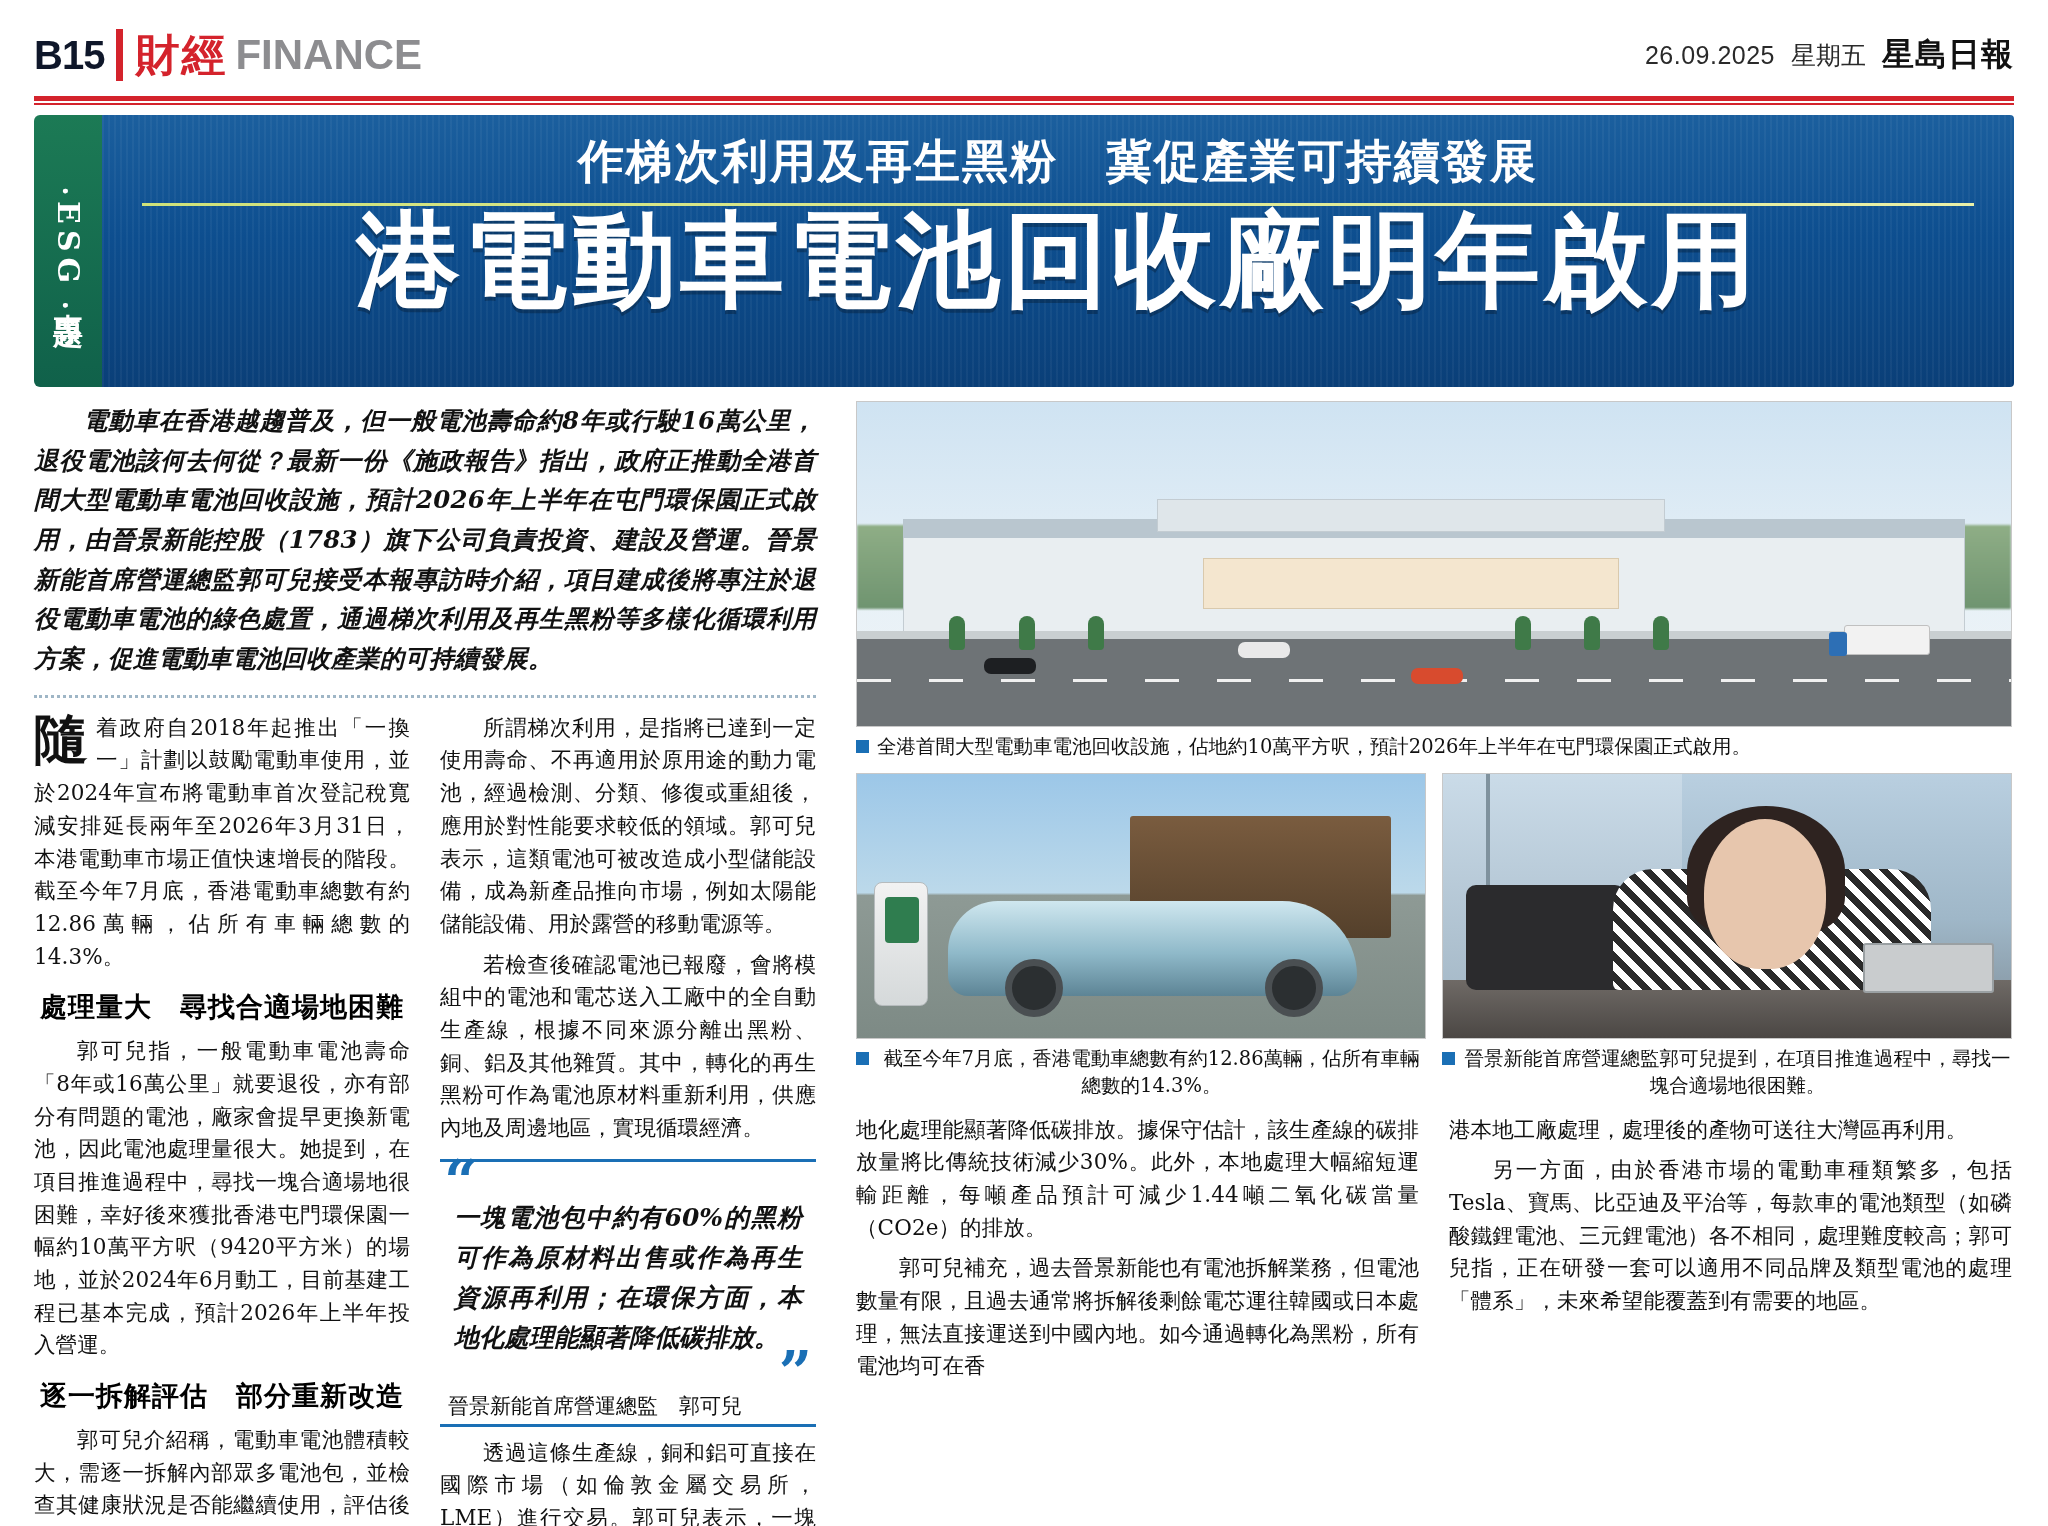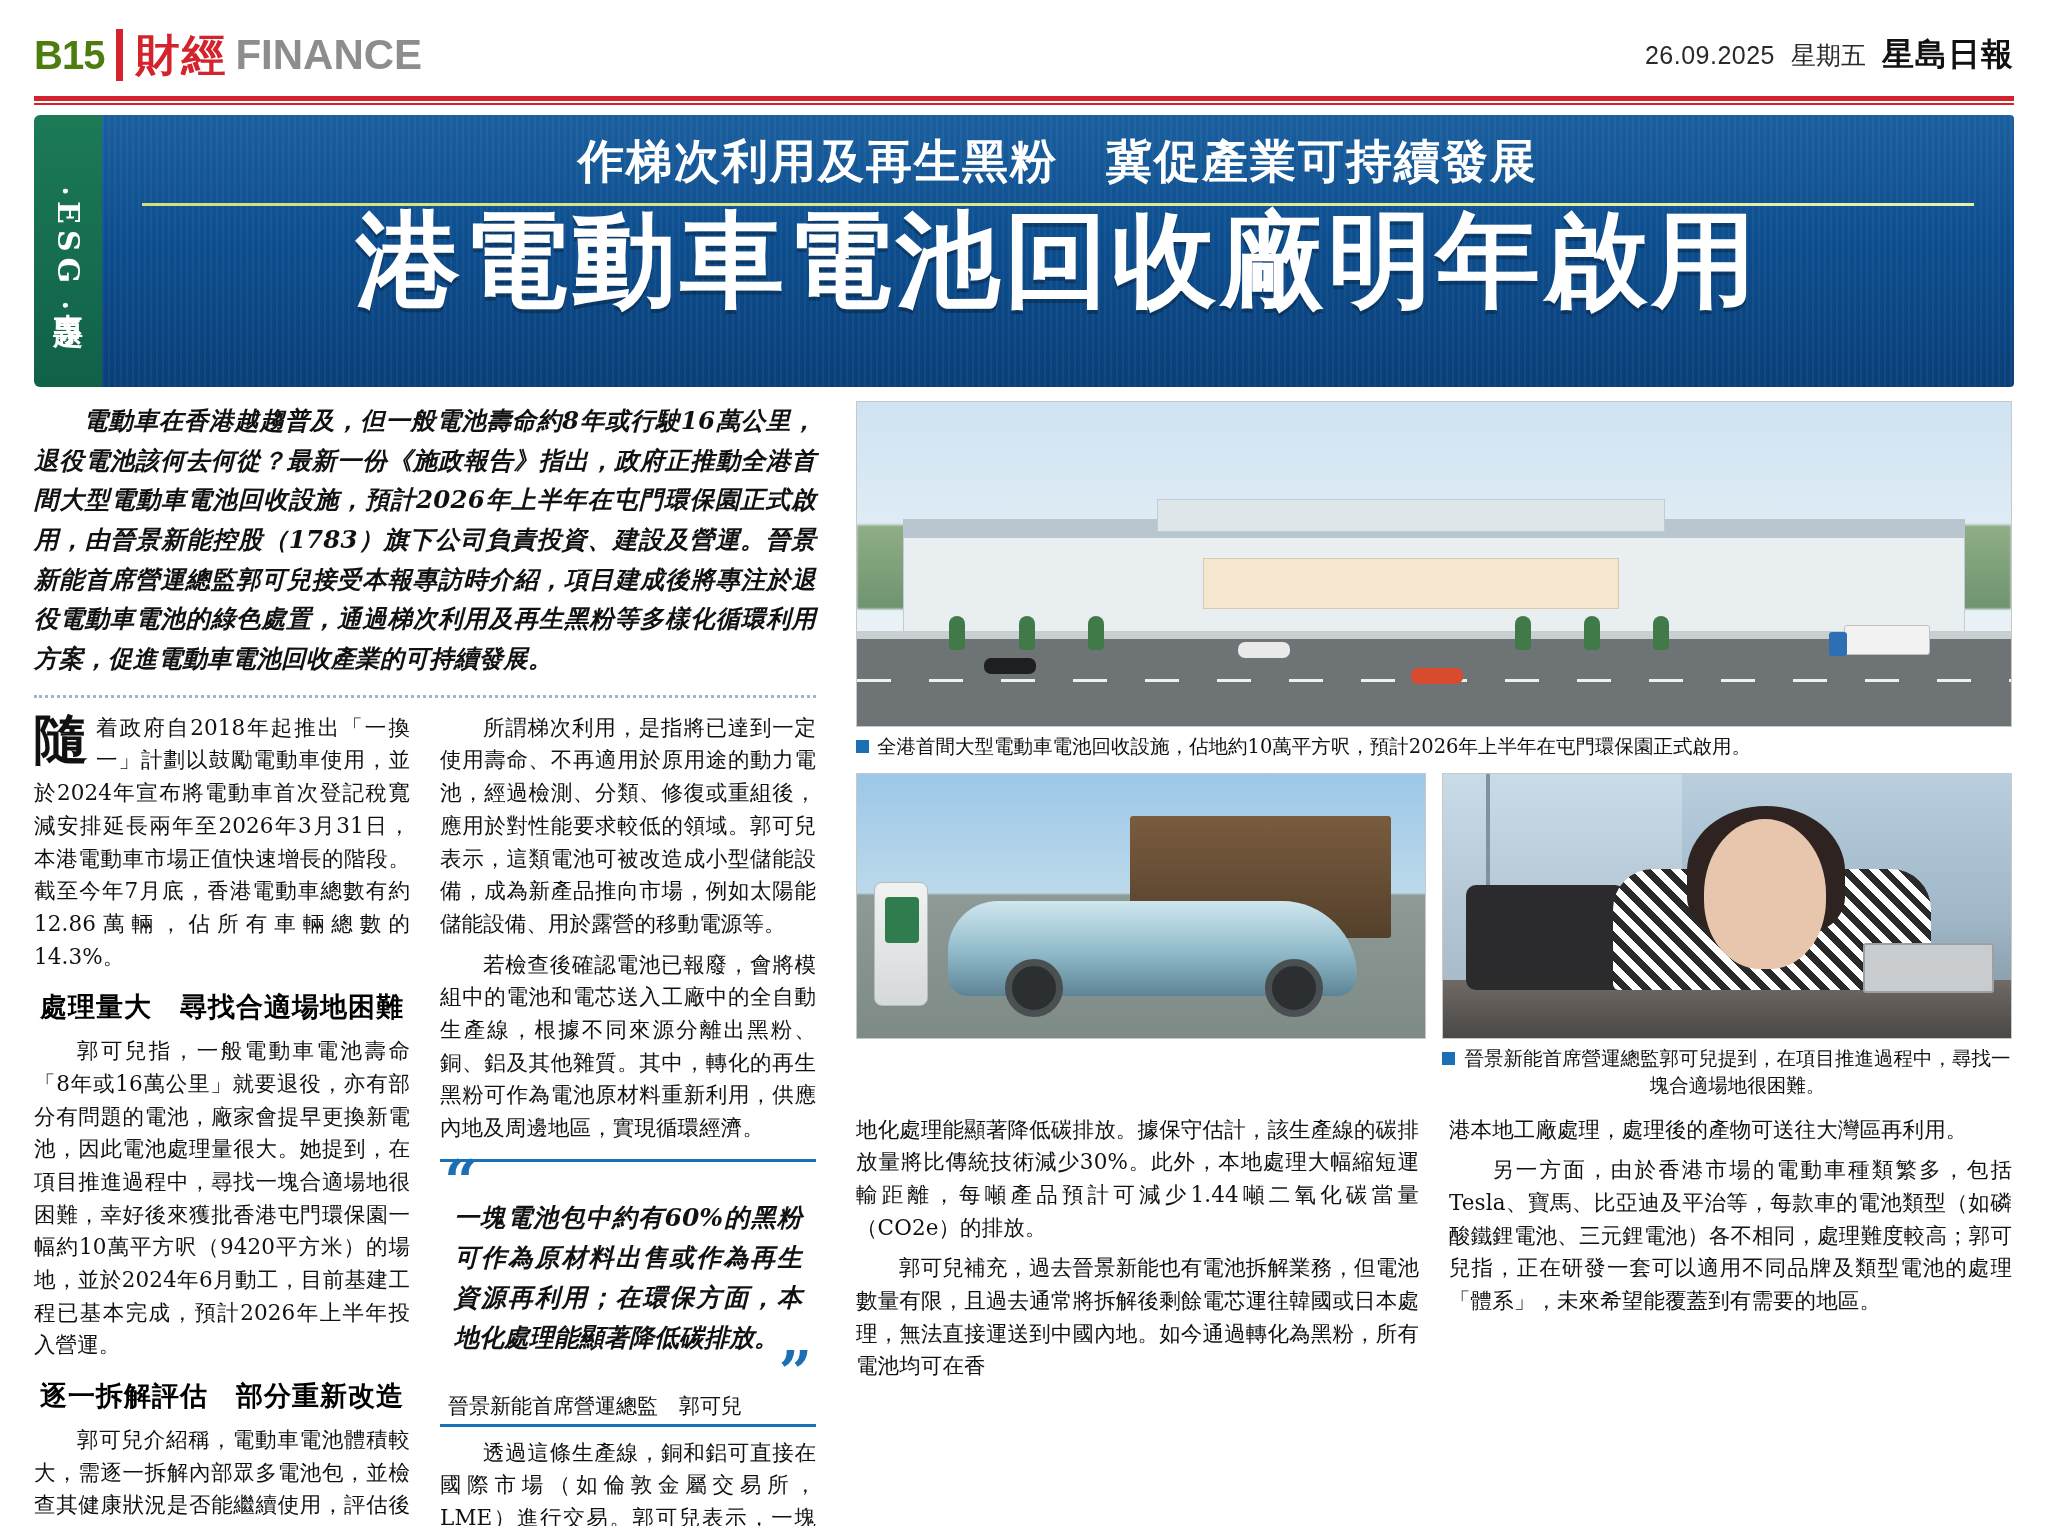--- a/index.html
+++ b/index.html
@@ -19,21 +19,21 @@
 
   
   .masthead {
     position:relative;
     height:74px;
     display:flex;
     align-items:center;
   }
   .page-no {
     font-family:"Liberation Sans", sans-serif;
-    font-size:40px; font-weight:700; color:#4d7c0f;
+    font-size:40px; font-weight:700; color:#0f172a;
     letter-spacing:-1px;
     margin-right:12px;
   }
   .red-bar {
     width:7px; height:52px; background:#d4232c; margin-right:12px;
   }
   .sect-cn {
     font-family:"DejaVu Serif", serif;
     font-size:44px; font-weight:700; color:#d4232c;
     letter-spacing:2px;
@@ -400,20 +400,24 @@
       <div class="photos-row">
         <div class="cell">
           <div class="photo photo-sub">
             <div class="ev-bg"></div>
             <div class="ev-garage"></div>
             <div class="ev-car"></div>
             <div class="ev-wheel" style="left:26%;"></div>
             <div class="ev-wheel" style="right:18%;"></div>
             <div class="ev-charger"></div>
           </div>
+          <div class="cap">
+            <span class="sq"></span>
+            <span>截至今年7月底，香港電動車總數有約12.86萬輛，佔所有車輛總數的14.3%。</span>
+          </div>
         </div>
         <div class="cell">
           <div class="photo photo-sub">
             <div class="pt-bg"></div>
             <div class="pt-win"></div>
             <div class="pt-desk"></div>
             <div class="pt-chair"></div>
             <div class="pt-body"></div>
             <div class="pt-hair"></div>
             <div class="pt-head"></div>

